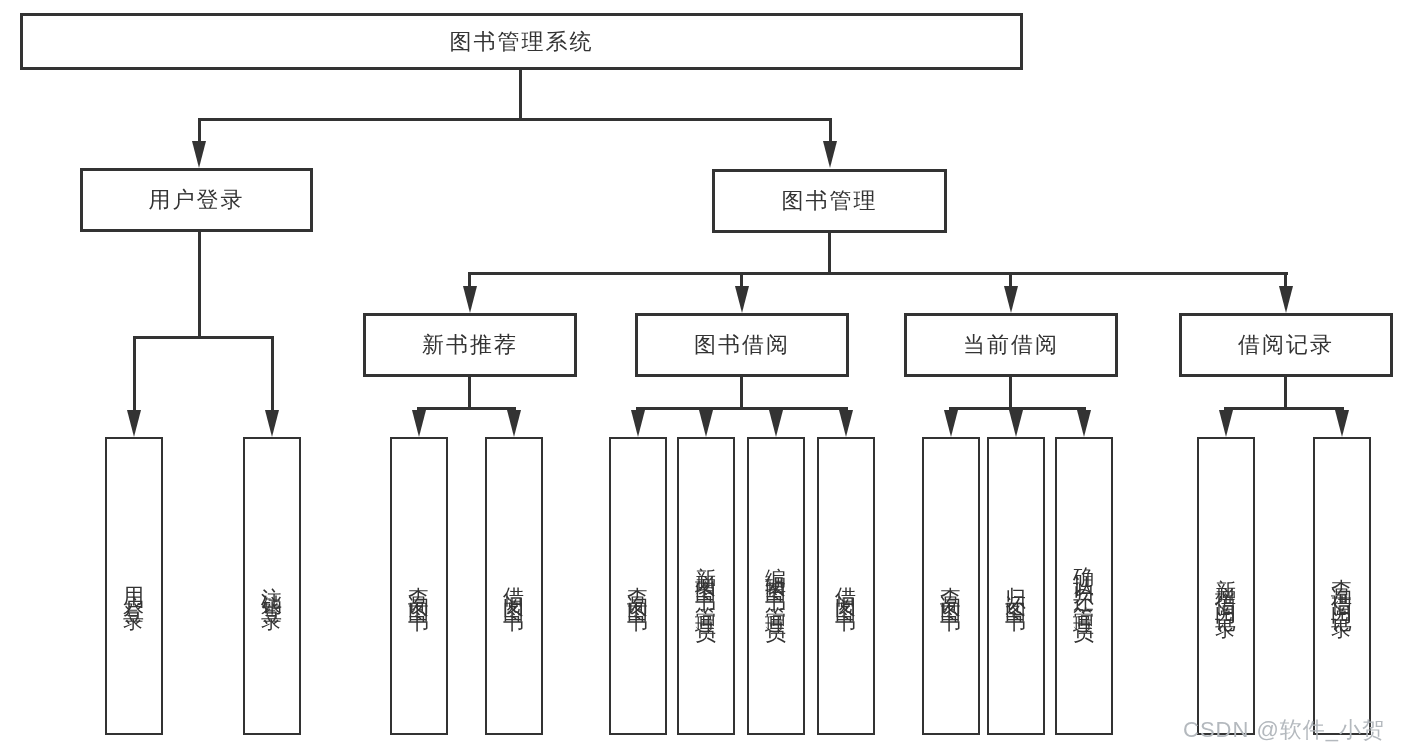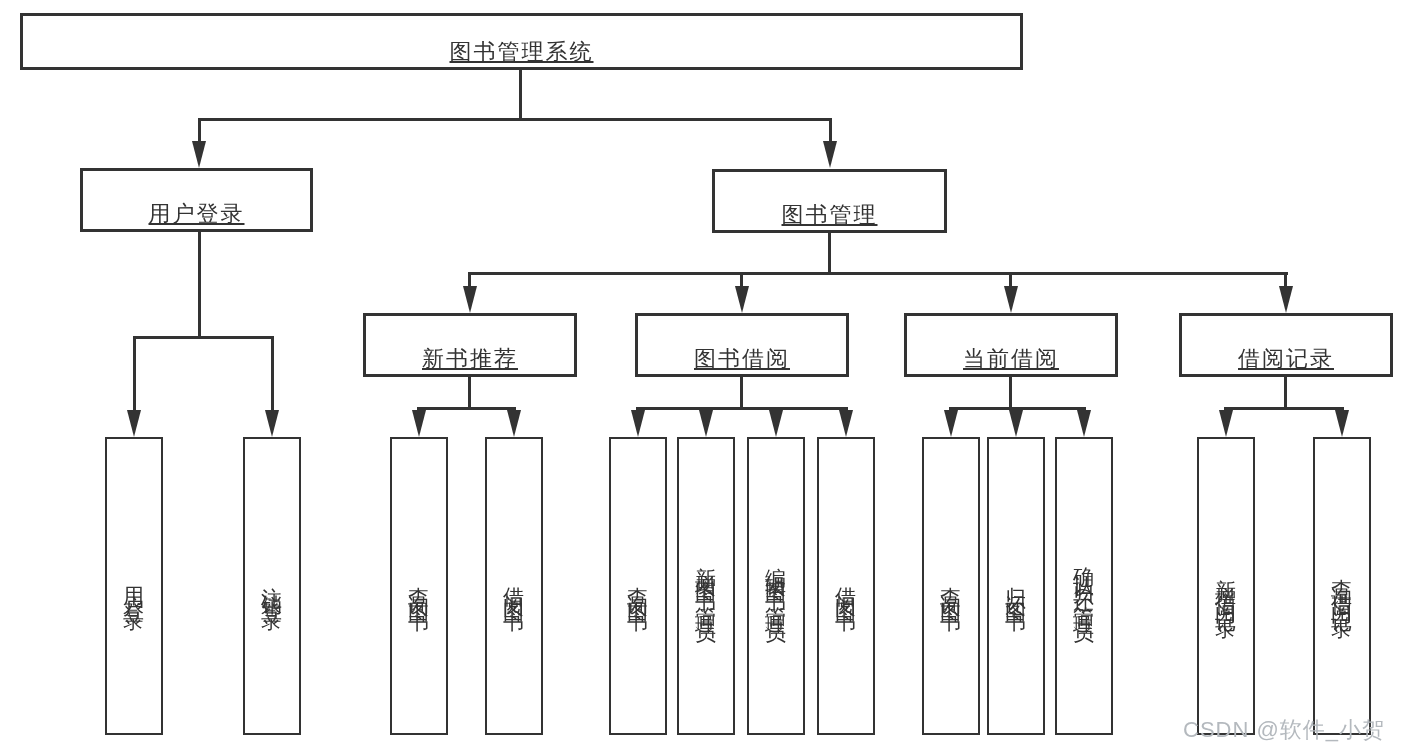--- a/index.html
+++ b/index.html
@@ -11,26 +11,25 @@
     font-family: "Liberation Sans", sans-serif;
     overflow: hidden;
   }
   
   .box {
     position: absolute;
     box-sizing: border-box;
     border: 3px solid #333333;
     background: #ffffff;
     display: flex;
-    align-items: flex-end;
+    align-items: center;
     justify-content: center;
     font-size: 22px;
     letter-spacing: 2px;
     color: #333333;
-    text-decoration: underline;
   }
   
   .vbox {
     position: absolute;
     box-sizing: border-box;
     border: 2px solid #333333;
     background: #ffffff;
     display: flex;
     align-items: center;
     justify-content: center;

